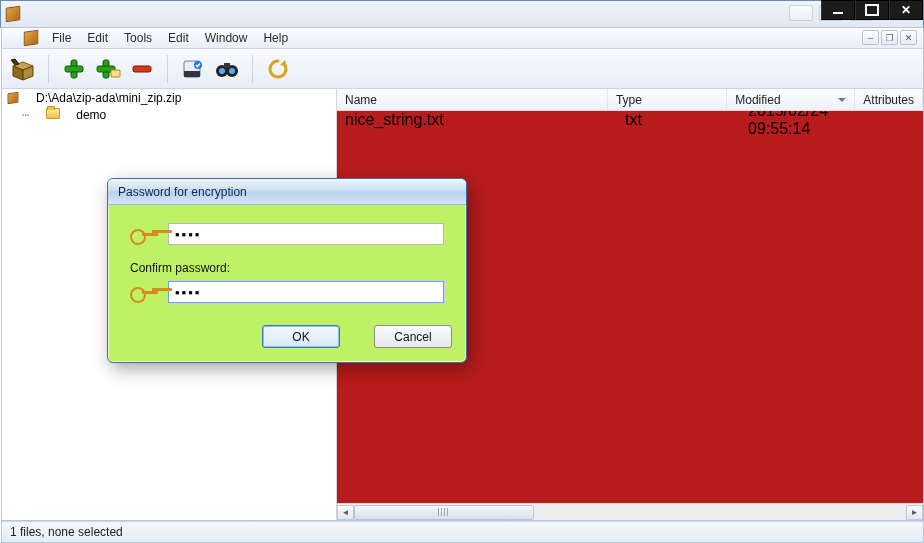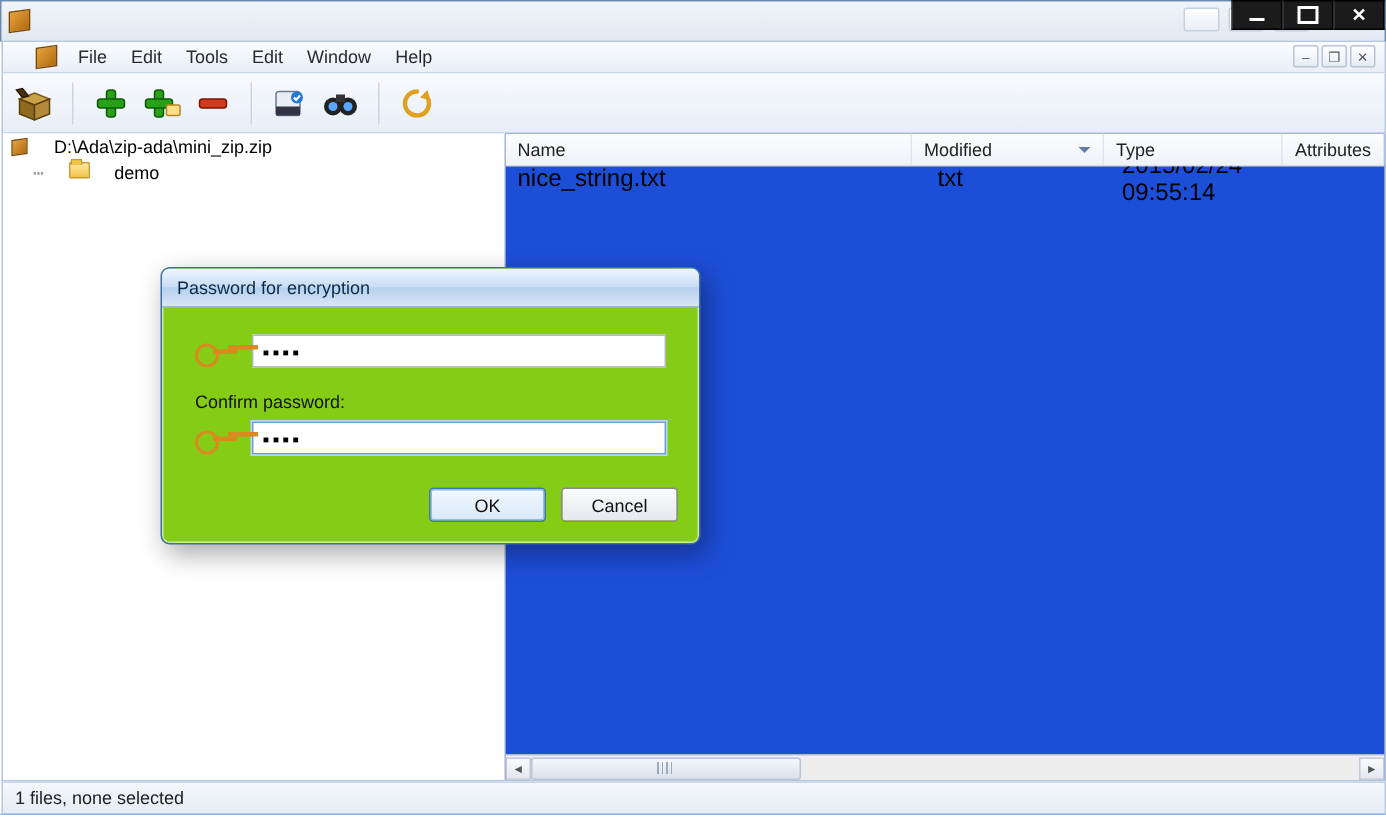--- a/index.html
+++ b/index.html
@@ -85,21 +85,21 @@
     padding:2px;
   }
   .tree-row{display:flex;align-items:flex-start;height:17px;gap:16px;padding-left:2px;}
   .tree-row.child{padding-left:18px;}
   .tree-dots{color:#9a9a9a;font-family:monospace;letter-spacing:-1px;margin-right:2px;}
   .folder-ic{width:14px;height:11px;background:linear-gradient(#ffe9a3,#f2c34b);border:1px solid #c79a2d;border-radius:1px;position:relative;}
   .folder-ic::before{content:"";position:absolute;top:-3px;left:0;width:6px;height:3px;background:#f2c34b;border:1px solid #c79a2d;border-bottom:none;border-radius:1px 1px 0 0;}
   .boxic{width:14px;height:14px;position:relative;}
 
   .grid{
-    flex:1; background:#1d4ed8; display:flex; flex-direction:column; overflow:hidden;
+    flex:1; background:#b91c1c; display:flex; flex-direction:column; overflow:hidden;
   }
   .grid-head{
     display:flex; height:22px; background:linear-gradient(#fdfdfe,#eef2f8);
     border-bottom:1px solid #dcdcdc; font-size:12px; color:#222;
   }
   .grid-head .col{border-right:1px solid #e2e6ec;padding:3px 8px;display:flex;align-items:center;gap:4px;}
   .grid-head .col.sort::after{content:"";width:0;height:0;border-left:4px solid transparent;border-right:4px solid transparent;border-top:4px solid #5b7da8;margin-left:auto;}
   .col.name{width:280px}
   .col.type{width:123px}
   .col.mod{width:132px}
@@ -123,21 +123,21 @@
     position:absolute;left:1px;right:0;bottom:0;height:22px;
     background:linear-gradient(#f4f7fb,#e6ecf4);
     border:1px solid #b5c7dd;border-top-color:#c9d5e6;
     display:flex;align-items:center;padding:0 8px;font-size:12px;color:#222;
   }
 
   
   .dialog{
     position:absolute; left:107px; top:178px; width:360px;
     border:1px solid #3f6ea5; border-radius:6px;
-    background:#84cc16;
+    background:#bef264;
     box-shadow:0 0 0 1px rgba(255,255,255,.6) inset, 4px 6px 18px rgba(0,0,0,.35);
     overflow:hidden;
   }
   .dialog .dlg-title{
     height:26px;
     background:linear-gradient(#eef6ff,#c9ddf3 48%,#b7d0ec 52%,#d6e6f7);
     border-bottom:1px solid #9fb8d6;
     display:flex;align-items:center;padding:0 10px;
     color:#0a2a4a;font-size:12px;
   }
@@ -150,21 +150,21 @@
   .pass-input{
     flex:1;height:22px;border:1px solid #b4b8bf;background:#fff;padding:2px 6px;font-family:inherit;font-size:13px;letter-spacing:2px;
   }
   .pass-input.focus{border:1px solid #6aa2de;box-shadow:0 0 0 1px #bcd6f2;}
   .chk-row{display:flex;align-items:center;gap:6px;margin:0 0 14px 0;}
   .chk{width:13px;height:13px;border:1px solid #8e8f92;background:linear-gradient(#fdfdfd,#e7e9ec);}
   .dlg-buttons{display:flex;gap:10px;justify-content:flex-end;padding:0 14px 14px 0;}
   .btn{
     min-width:78px;height:23px;border:1px solid #8a8a8a;border-radius:3px;
     background:linear-gradient(#fafbfc,#e5e8ec);font-size:12px;color:#111;
-    display:flex;align-items:center;justify-content:center;
+    display:flex;align-items:center;justify-content:center;margin-left:24px;
   }
   .btn.default{border:1px solid #3b78b4;box-shadow:0 0 0 1px #8fbce8 inset;background:linear-gradient(#f2f8ff,#d8e8f8);}
   
   .svg{display:block}
 </style>
 </head>
 <body>
 
 <div class="titlebar">
   <span class="appicon">
@@ -265,22 +265,22 @@
     <div class="tree-row child">
       <span class="tree-dots">⋯</span>
       <span class="folder-ic"></span>
       <span>demo</span>
     </div>
   </div>
 
   <div class="grid">
     <div class="grid-head">
       <div class="col name">Name</div>
+      <div class="col type">Type</div>
       <div class="col mod sort">Modified</div>
-      <div class="col type">Type</div>
       <div class="col attr">Attributes</div>
     </div>
     <div class="grid-body">
       <div class="grid-row">
         <span class="cell name">nice_string.txt</span>
         <span class="cell type">txt</span>
         <span class="cell mod">2015/02/24  09:55:14</span>
       </div>
     </div>
     <div class="hscroll">

